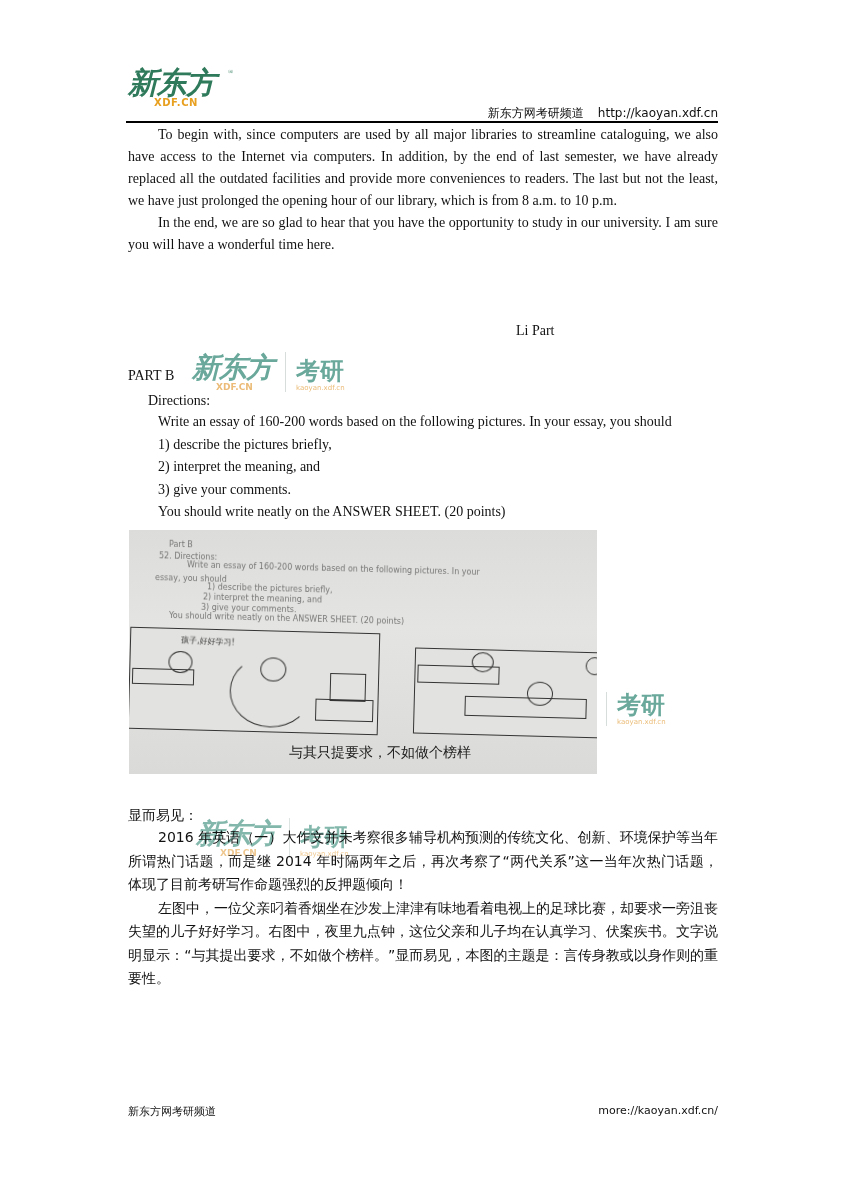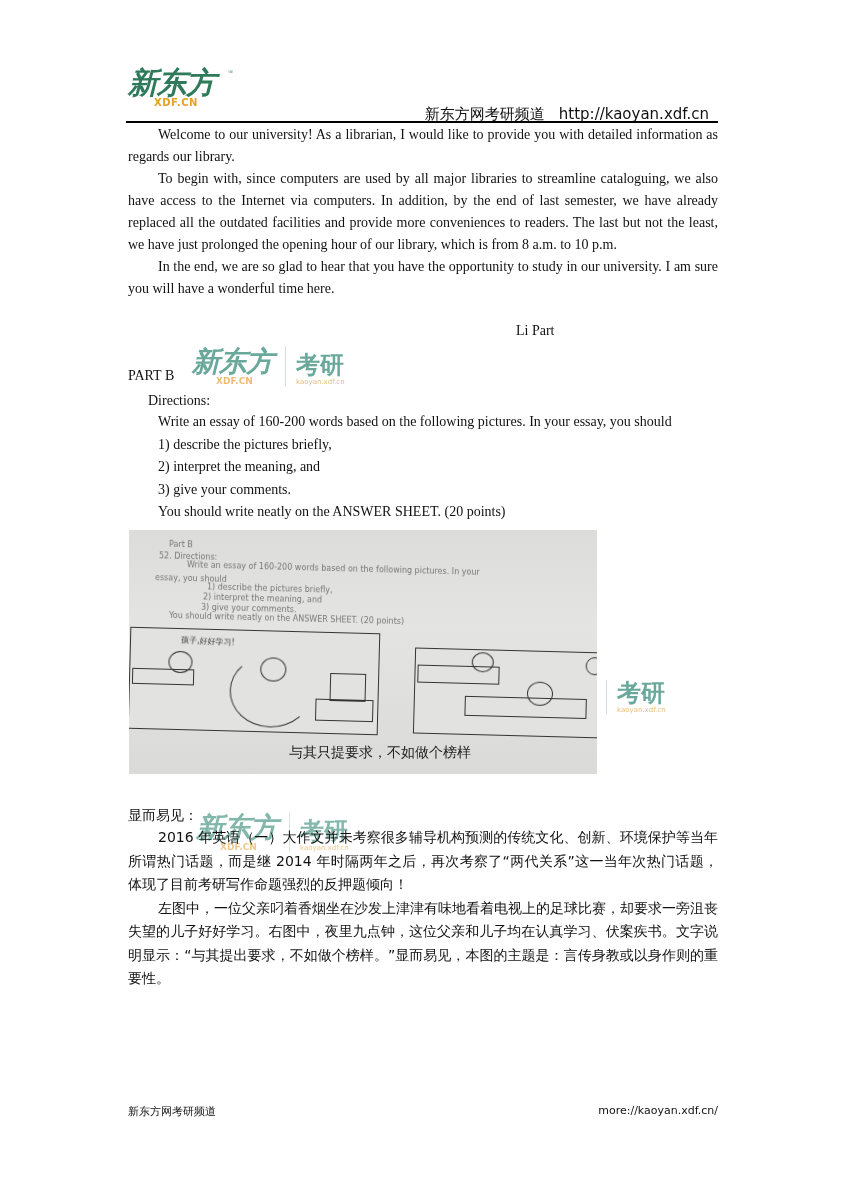--- a/index.html
+++ b/index.html
@@ -6,42 +6,42 @@
     body { width: 844px; height: 1193px; position: relative; overflow: hidden;
            font-family: "Liberation Serif", "DejaVu Serif", serif; color: #111; }
     .abs { position: absolute; }
     
     .logo { left: 128px; top: 68px; width: 110px; height: 44px; }
     .logo-cn { font-family: "DejaVu Sans", sans-serif; font-weight: bold; font-style: italic;
                font-size: 30px; line-height: 30px; color: #2f7a5b; letter-spacing: -1px; }
     .logo-en { font-family: "DejaVu Sans", sans-serif; font-weight: bold; font-size: 10px;
                color: #e8a020; margin-left: 26px; margin-top: -1px; letter-spacing: 0.5px; }
     .logo-tm { position: absolute; left: 100px; top: 0px; font-size: 7px; color: #2f7a5b; }
-    .header-right { right: 135px; top: 105px; font-family: "DejaVu Sans", sans-serif; font-size: 15px; color: #111; white-space: nowrap; }
+    .header-right { right: 126px; top: 105px; font-family: "DejaVu Sans", sans-serif; font-size: 12px; color: #111; white-space: nowrap; }
     .header-right .url { margin-left: 14px; }
     .header-rule { left: 126px; top: 121px; width: 592px; height: 2px; background: #000; }
 
     
     .text { left: 128px; width: 590px; font-size: 14px; line-height: 22px; text-align: justify; }
     .text p { margin: 0; text-indent: 30px; }
     .sig { left: 516px; top: 323px; font-size: 14px; }
     .partb { left: 128px; top: 368px; font-size: 14px; }
     .directions { left: 128px; top: 390px; font-size: 14px; line-height: 22px; margin-left: 20px; }
     .dir-lines { left: 158px; top: 411px; font-size: 14px; line-height: 22.5px; }
     .dir-lines div { white-space: nowrap; }
 
     
     .wm { display: flex; align-items: flex-end; opacity: 0.85; }
     .wm .wm-logo { position: relative; }
     .wm .wm-cn { font-family: "DejaVu Sans", sans-serif; font-weight: bold; font-style: italic;
                  font-size: 28px; line-height: 28px; color: #4f9a8a; letter-spacing: -1px; }
     .wm .wm-en { font-family: "DejaVu Sans", sans-serif; font-weight: bold; font-size: 9px;
                  color: #e8b060; margin-left: 24px; }
     .wm .wm-sep { width: 1px; height: 40px; background: #cfd8d4; margin: 0 10px 0 12px; }
-    .wm .wm-ky { display: flex; flex-direction: column; }
+    .wm .wm-ky { display: flex; flex-direction: column; margin-top: 12px; }
     .wm .wm-ky-cn { font-family: "DejaVu Sans", sans-serif; font-weight: bold; font-size: 24px; line-height: 26px; color: #4f9a8a; }
     .wm .wm-ky-en { font-family: "DejaVu Sans", sans-serif; font-size: 7px; color: #e8b060; }
 
     
     .photo { left: 129px; top: 530px; width: 468px; height: 244px;
              background: linear-gradient(180deg, #dcdcda 0%, #e4e4e2 40%, #dadad8 100%);
              overflow: hidden; }
     .photo .ptext { position: absolute; font-family: "DejaVu Sans", sans-serif; font-size: 8px;
                     color: #777; filter: blur(0.6px); white-space: nowrap; transform: rotate(1.5deg); }
     .panel { position: absolute; border: 1.5px solid #333; background: #e2e2e0; filter: blur(0.3px); }
@@ -69,21 +69,20 @@
   <div class="logo-cn">新东方</div>
   <div class="logo-en">XDF.CN</div>
   <span class="logo-tm">®</span>
 </div>
 <div class="abs header-right">
   <span>新东方网考研频道</span><span class="url">http://kaoyan.xdf.cn</span>
 </div>
 <div class="abs header-rule"></div>
 
 <div class="abs text" style="top:124px;">
-  <p>Welcome to our university! As a librarian, I would like to provide you with detailed information as regards our library.</p>
   <p>To begin with, since computers are used by all major libraries to streamline cataloguing, we also have access to the Internet via computers. In addition, by the end of last semester, we have already replaced all the outdated facilities and provide more conveniences to readers. The last but not the least, we have just prolonged the opening hour of our library, which is from 8 a.m. to 10 p.m.</p>
   <p>In the end, we are so glad to hear that you have the opportunity to study in our university. I am sure you will have a wonderful time here.</p>
 </div>
 <div class="abs sig">Li Part</div>
 
 <div class="abs partb">PART B</div>
 
 <div class="abs wm" style="left:192px; top:346px;">
   <div class="wm-logo">
     <div class="wm-cn">新东方</div>

